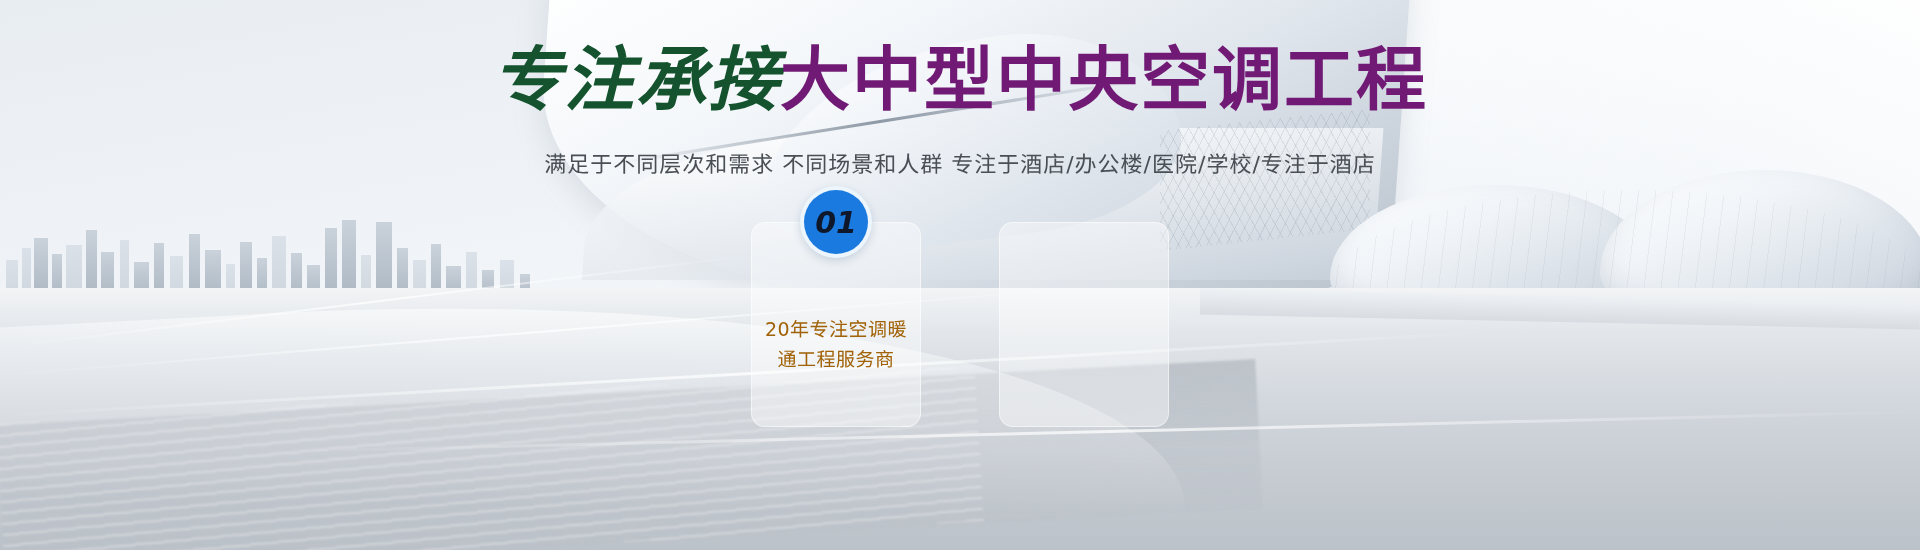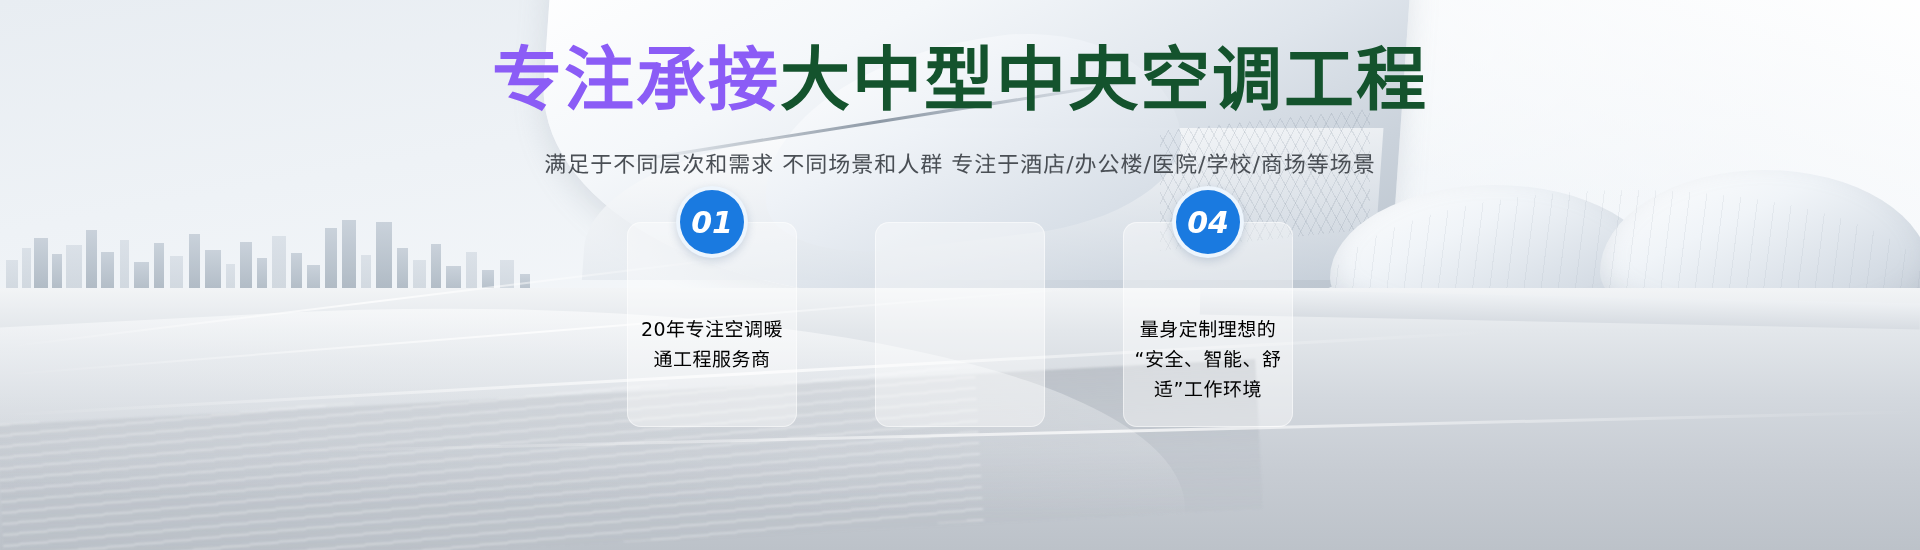--- a/index.html
+++ b/index.html
@@ -119,22 +119,22 @@
     transform:rotate(1.2deg);opacity:.9;
   }
 
   
   .headline{
     position:absolute;left:0;top:44px;width:1920px;text-align:center;
     font-size:70px;line-height:72px;font-weight:bold;letter-spacing:2px;
     font-family:"DejaVu Sans","Liberation Sans",sans-serif;
     white-space:nowrap;
   }
-  .headline .dark{color:#8b5cf6;}
-  .headline .blue{color:#14532d;}
+  .headline .dark{color:#14532d;font-style:italic;}
+  .headline .blue{color:#701a75;}
 
   .subtitle{
     position:absolute;left:0;top:150px;width:1920px;text-align:center;
     font-size:22px;line-height:30px;color:#4a4f55;letter-spacing:1px;
     font-family:"DejaVu Sans","Liberation Sans",sans-serif;
     white-space:nowrap;
   }
 
   
   .cards{
@@ -148,27 +148,27 @@
     box-shadow:inset 0 0 0 1px rgba(255,255,255,.50);
     display:flex;align-items:flex-start;justify-content:center;
   }
   .badge{
     position:absolute;left:50%;top:-36px;transform:translateX(-50%);
     width:64px;height:64px;border-radius:50%;
     background:#1a7ae0;
     border:4px solid rgba(255,255,255,.92);
     box-shadow:0 3px 8px rgba(70,100,140,.22);
     display:flex;align-items:center;justify-content:center;
-    color:#ffffff;font-size:30px;font-weight:bold;font-style:italic;
+    color:#0f172a;font-size:30px;font-weight:bold;font-style:italic;
     letter-spacing:0px;
     font-family:"DejaVu Sans","Liberation Sans",sans-serif;
   }
   .card-text{
     margin-top:92px;width:150px;text-align:center;
-    font-size:19px;line-height:30px;color:#000000;letter-spacing:.5px;
+    font-size:19px;line-height:30px;color:#a16207;letter-spacing:.5px;
     font-family:"DejaVu Sans","Liberation Sans",sans-serif;
   }
 </style>
 </head>
 <body>
 
 <div class="banner">
 
   <div class="bg">
     <div class="sky"></div>
@@ -224,32 +224,28 @@
     <div class="lane c"></div>
     <div class="lane b"></div>
     <div class="lane d"></div>
     <div class="guard"></div>
   </div>
 
   <div class="headline">
     <span class="dark">专注承接</span><span class="blue">大中型中央空调工程</span>
   </div>
 
-  <div class="subtitle">满足于不同层次和需求  不同场景和人群  专注于酒店/办公楼/医院/学校/商场等场景</div>
+  <div class="subtitle">满足于不同层次和需求  不同场景和人群  专注于酒店/办公楼/医院/学校/专注于酒店</div>
 
   <div class="cards">
 
     <div class="card">
       <div class="badge">01</div>
       <div class="card-text">20年专注空调暖通工程服务商</div>
     </div>
 
     <div class="card">
     </div>
 
 
-    <div class="card">
-      <div class="badge">04</div>
-      <div class="card-text">量身定制理想的“安全、智能、舒适”工作环境</div>
-    </div>
 
   </div>
 </div>
 
 </body></html>

